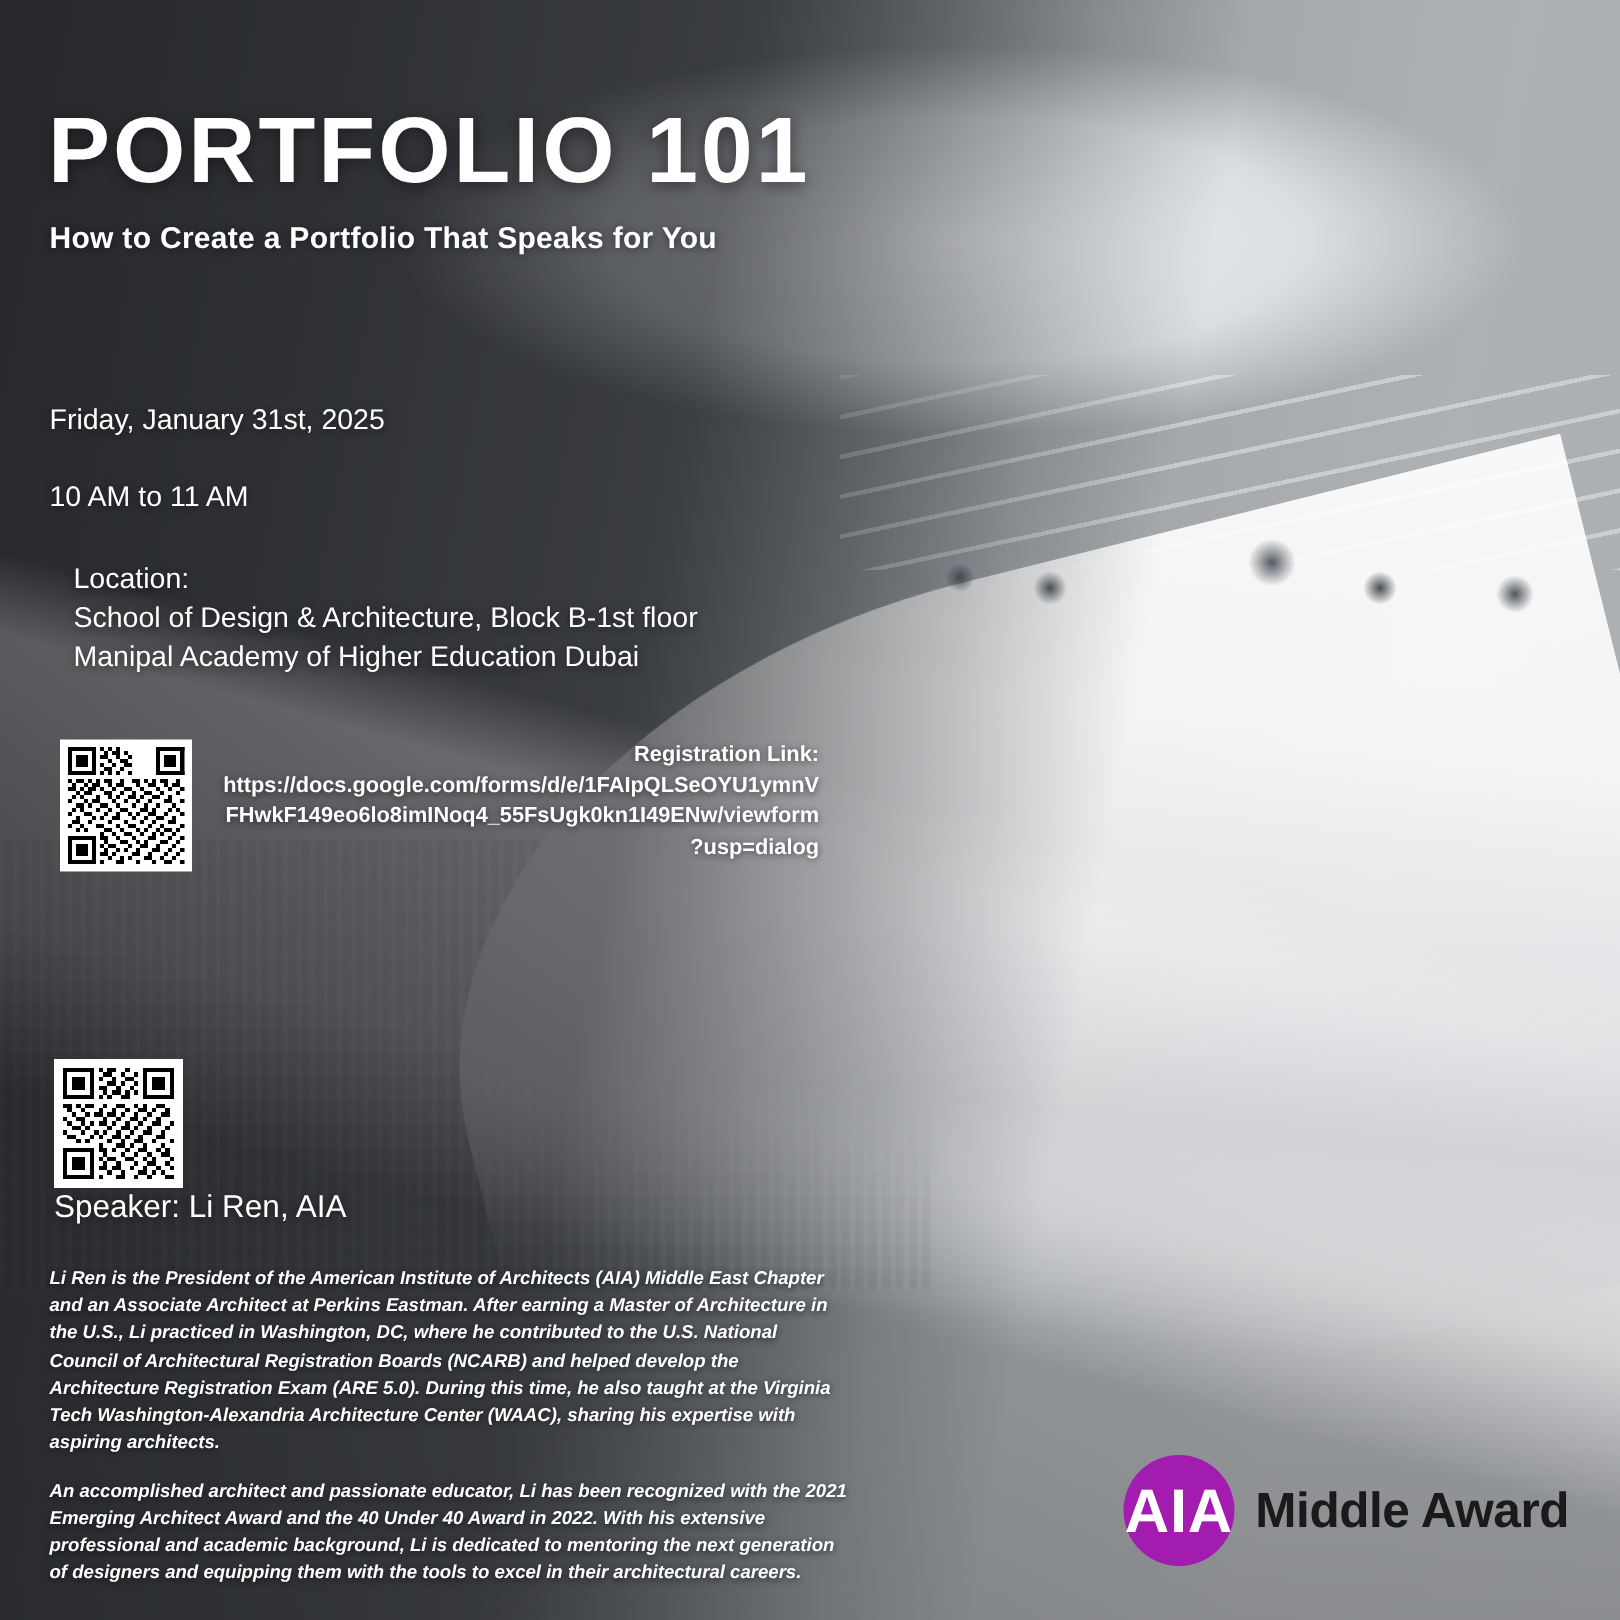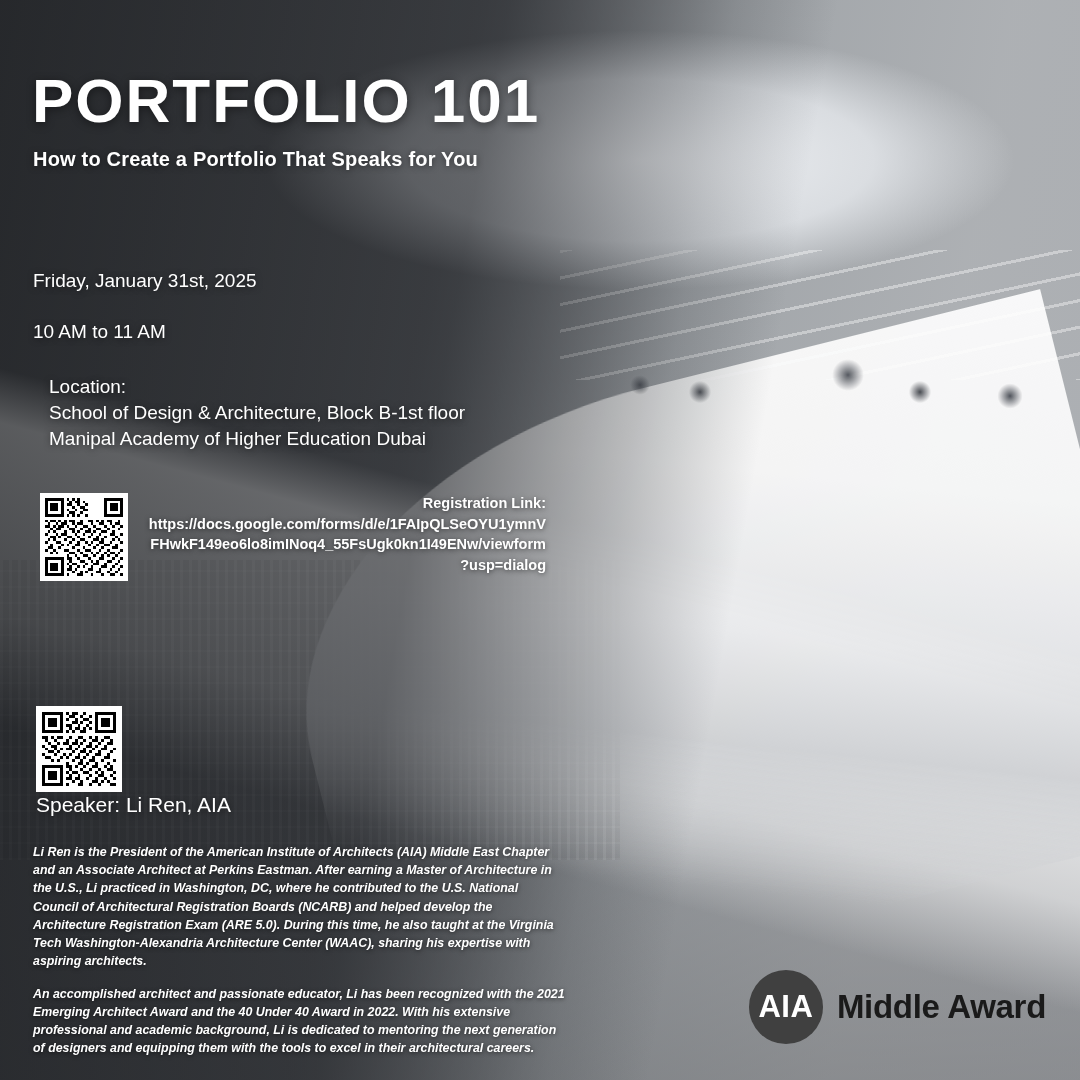--- a/index.html
+++ b/index.html
@@ -163,23 +163,23 @@
     text-shadow: 0 1px 4px rgba(0,0,0,.6);
   }
   .bio p { margin: 0 12px 14px 0; }
 
   .logo {
     position: absolute; right: 34px; bottom: 36px;
     display: flex; align-items: center; gap: 14px;
   }
   .logo-mark {
     width: 74px; height: 74px; border-radius: 50%;
-    background: #404040;
+    background: #a21caf;
     display: flex; align-items: center; justify-content: center;
-    color: #fff; font-size: 31px; font-weight: 700; letter-spacing: .5px;
+    color: #fff; font-size: 41px; font-weight: 700; letter-spacing: .5px;
   }
   .logo-text {
     color: #1a1a1a; font-size: 33px; font-weight: 700; letter-spacing: -.3px;
   }
 </style>
 </head>
 <body>
 
 <div class="poster">
 

